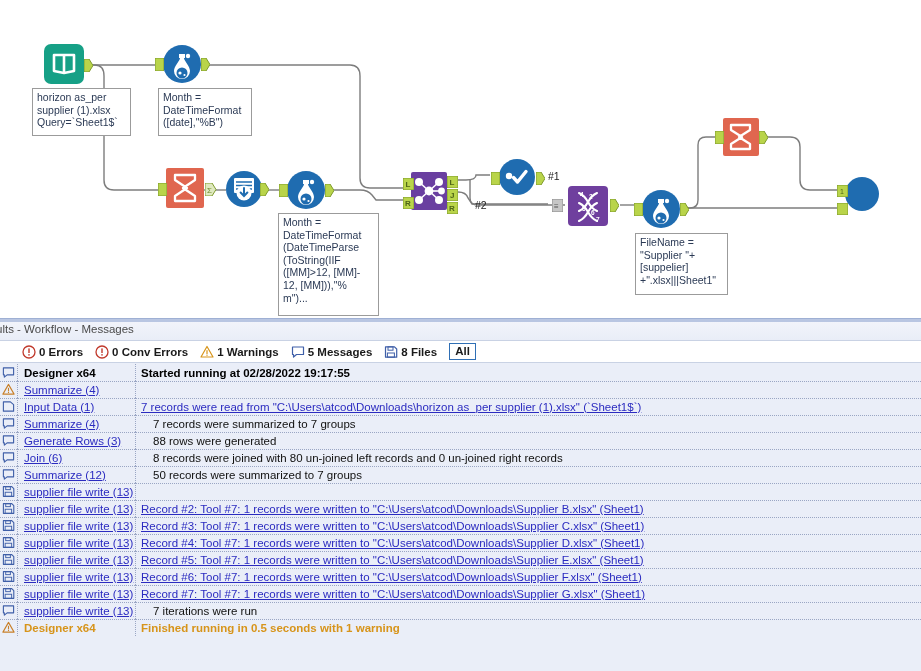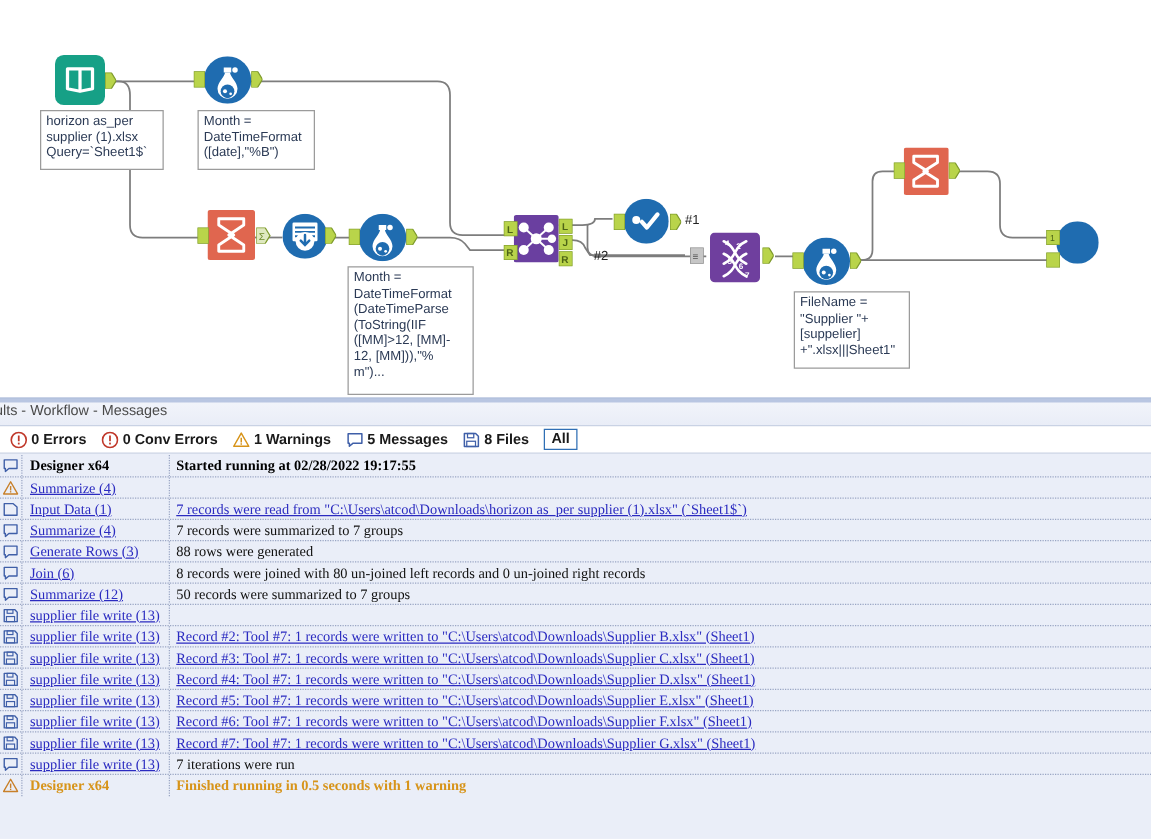--- a/index.html
+++ b/index.html
@@ -73,21 +73,21 @@
   }
 
   #toolbar {
     position: relative;
     height: 23px;
     background: #ffffff;
     border-top: 1px solid #c9d2e4;
     border-bottom: 1px solid #c9d2e4;
     display: flex;
     align-items: center;
-    padding-left: 8px;
+    padding-left: 22px;
     box-sizing: border-box;
   }
   .tb-item {
     display: flex; align-items: center;
     margin-right: 12px;
     font-size: 11.5px;
     font-weight: bold;
     color: #1a1a1a;
     white-space: nowrap;
     cursor: default;
@@ -109,24 +109,23 @@
     left: 0; top: 46px;
     width: 921px;
     height: 307px;
     background: #eaeef8;
     overflow: hidden;
   }
   .row {
     position: relative;
     height: 17px;
     display: flex;
-    align-items: flex-start;
+    align-items: flex-end;
     background: #eaeef8;
     box-sizing: border-box;
-    font-family: Liberation Serif, serif;
   }
   .row .cell-icon {
     width: 18px; min-width: 18px;
     height: 17px;
     display: flex; align-items: center; justify-content: center;
     border-right: 1px dotted #9aa6c4;
     box-sizing: border-box;
   }
   .row .cell-tool {
     width: 118px; min-width: 118px;
@@ -145,21 +144,21 @@
     display: flex; align-items: center;
     padding-left: 5px;
     box-sizing: border-box;
     font-size: 11.5px;
     white-space: nowrap;
     overflow: hidden;
   }
   .row + .row { border-top: 1px dotted #9aa6c4; }
 
   .t-link { color: #2b2bc0; text-decoration: underline; cursor: pointer; }
-  .t-plain { color: #10100f; }
+  .t-plain { color: #10100f; margin-left: 12px; }
   .t-bold { font-weight: bold; color: #000; }
   .t-warn { color: #d7941a; margin-top: 40px; }
   .t-warnbold { color: #d7941a; font-weight: bold; }
 
   .blank-rows { background:#eaeef8; height: 100%; }
 </style>
 </head>
 <body>
 
 <div id="app">

